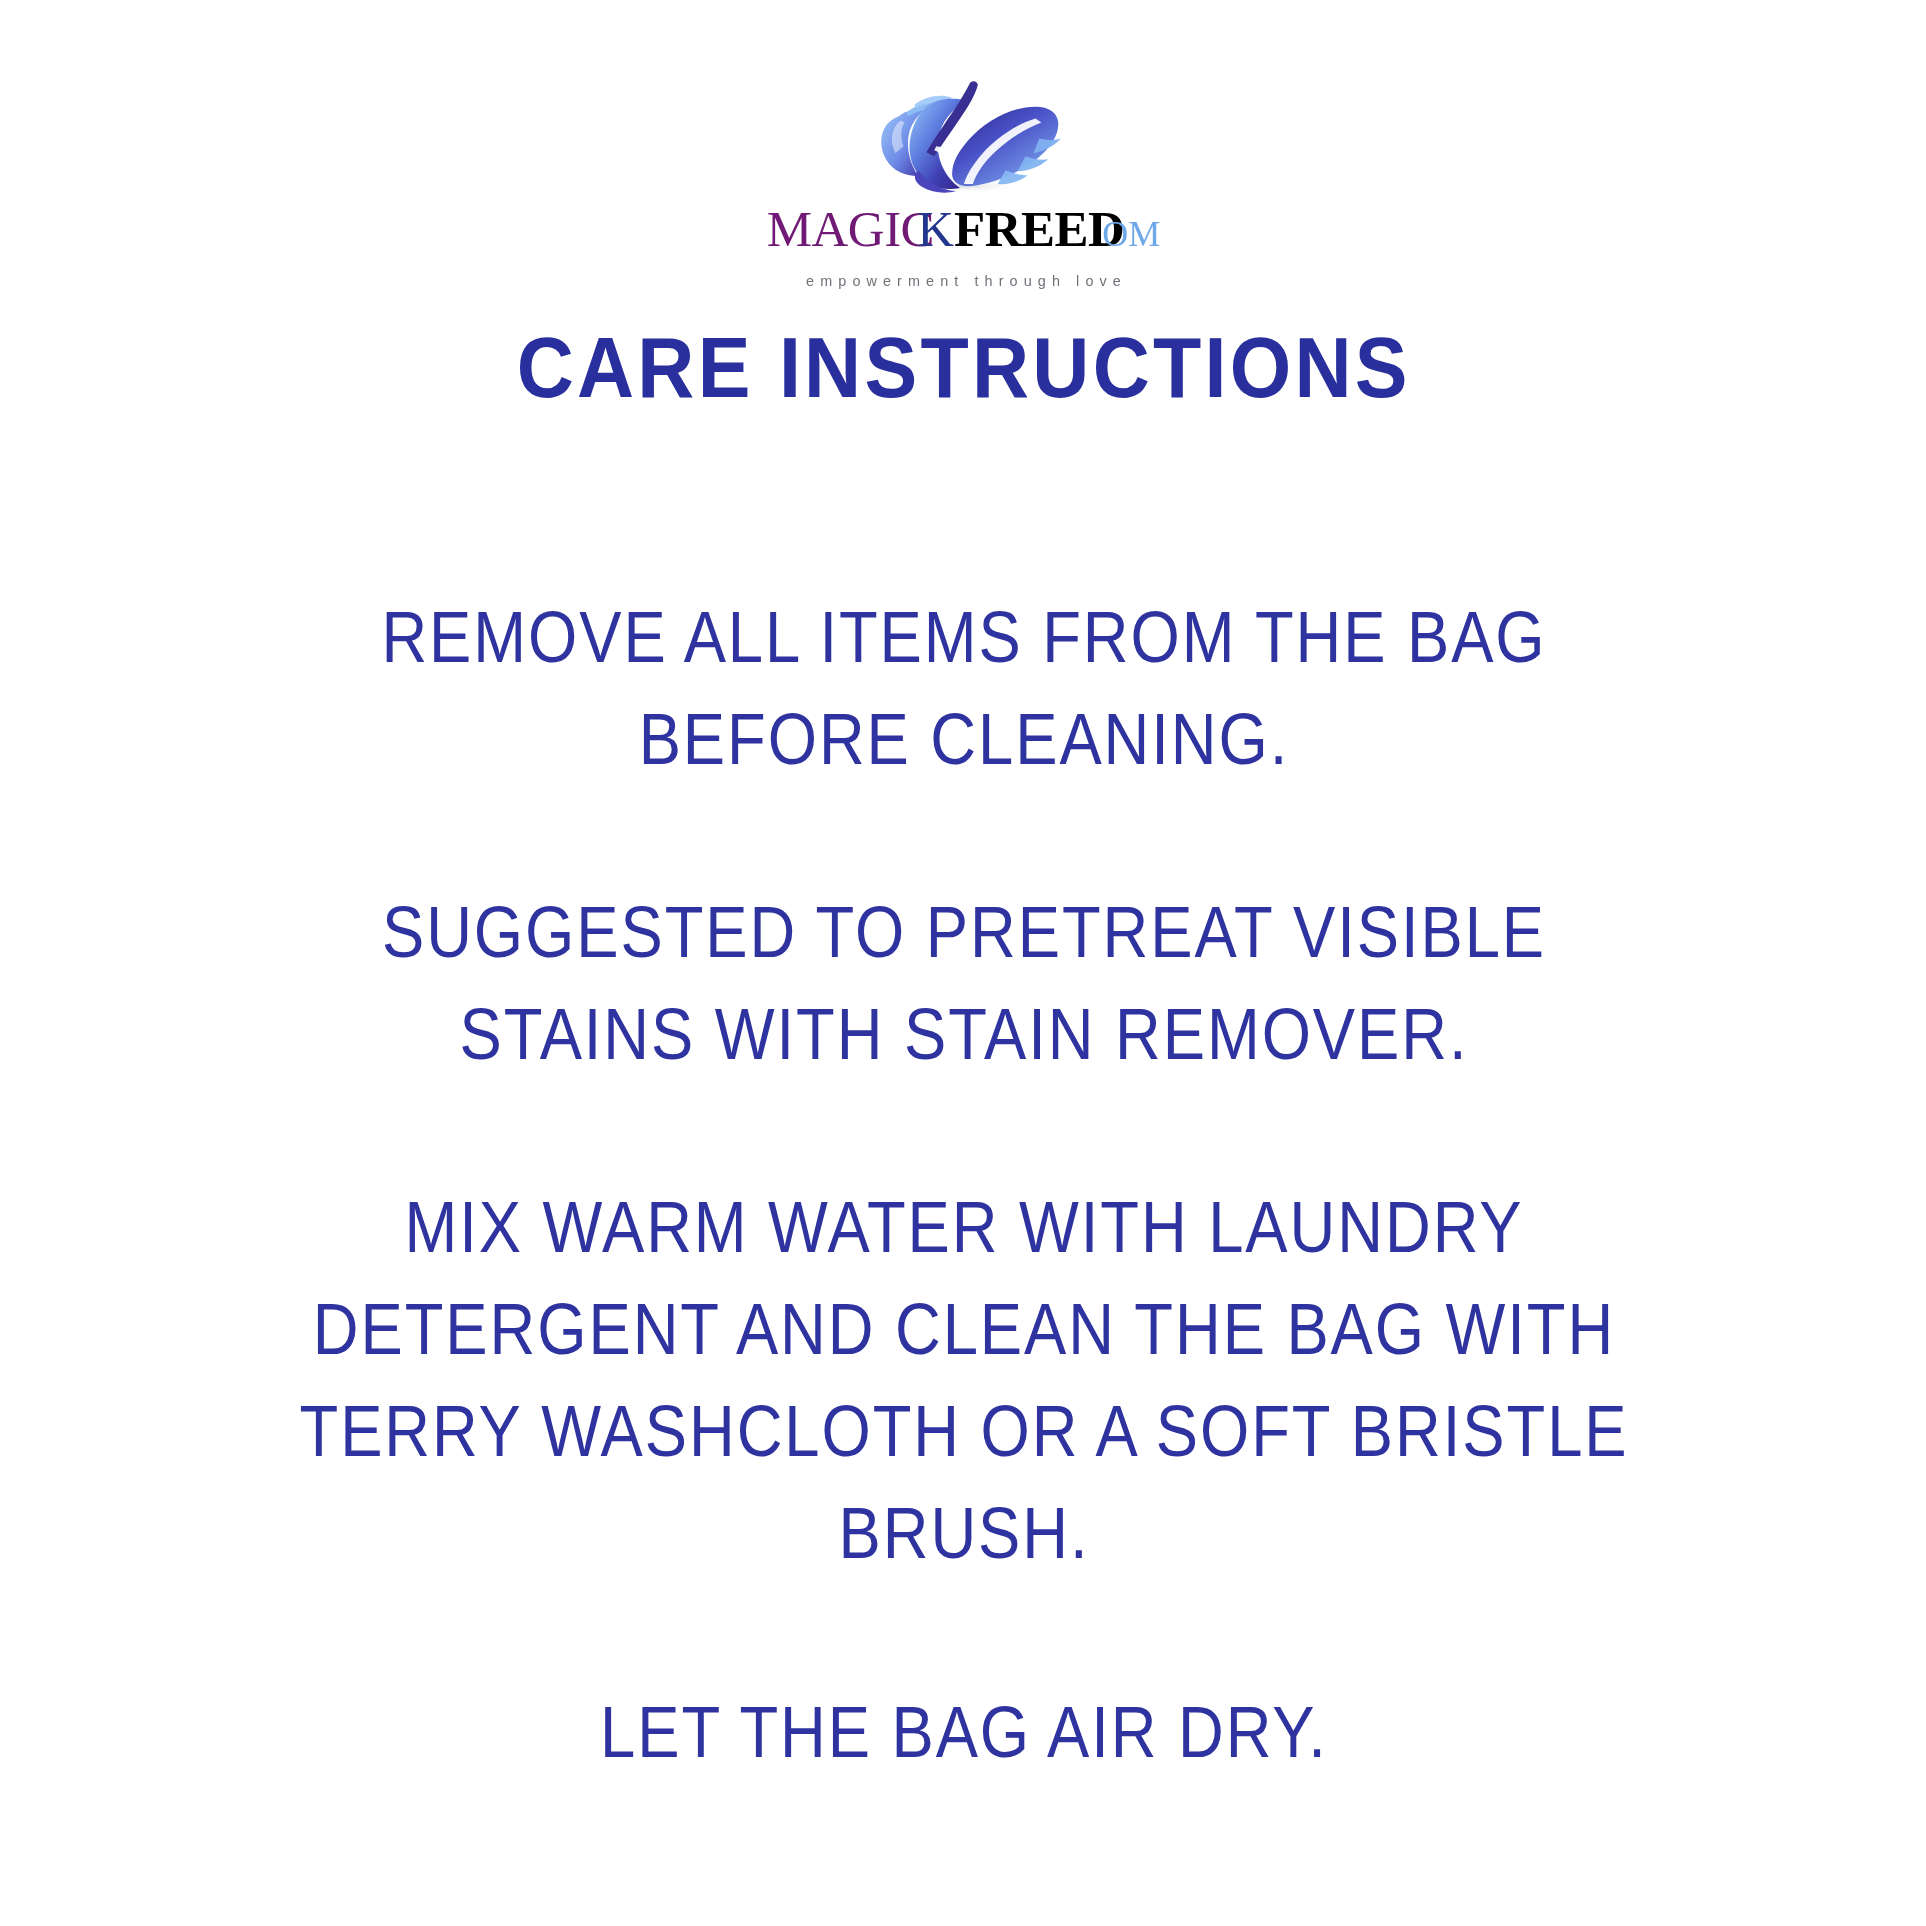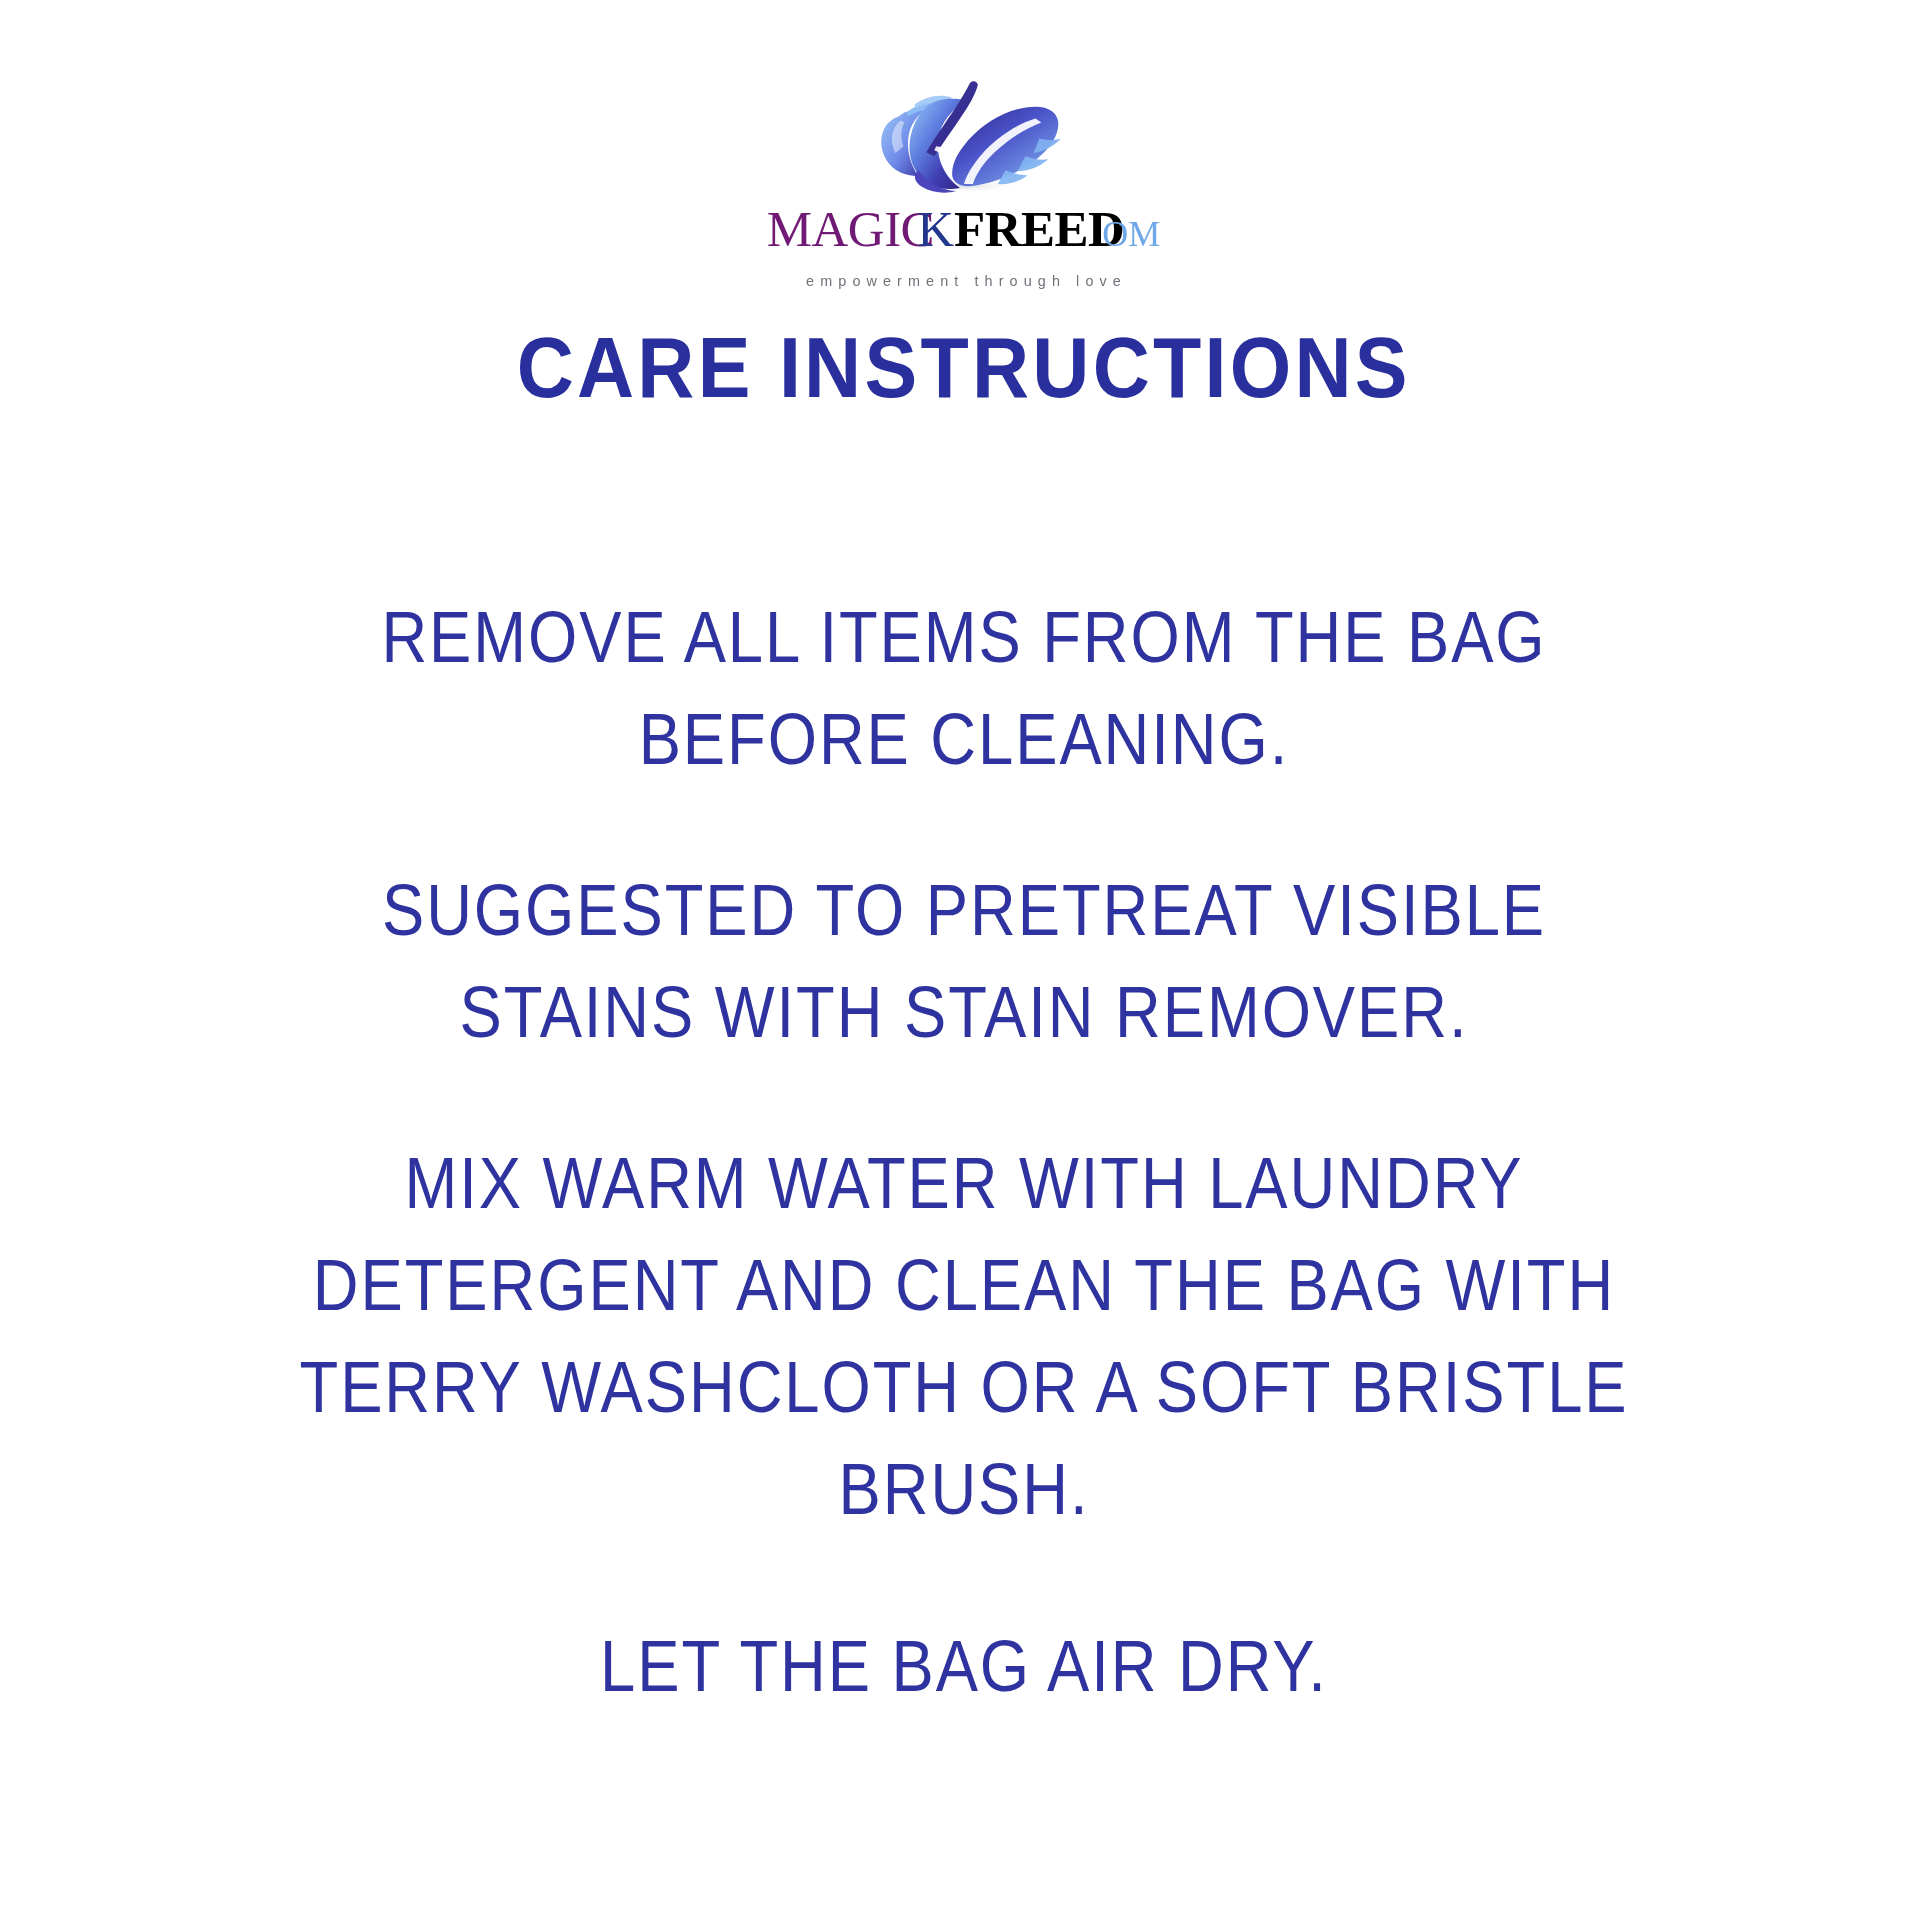--- a/index.html
+++ b/index.html
@@ -107,20 +107,21 @@
     white-space: nowrap;
   }
 
   
   .instructions {
     margin-top: 117px;
     width: 1544px;
     display: flex;
     flex-direction: column;
     align-items: center;
+    gap: 22px;
   }
 
   .instruction {
     width: 100%;
     text-align: center;
     font-family: "Liberation Sans", sans-serif;
     font-weight: 300;
     font-size: 72px;
     line-height: 102px;
     letter-spacing: 2.2px;

